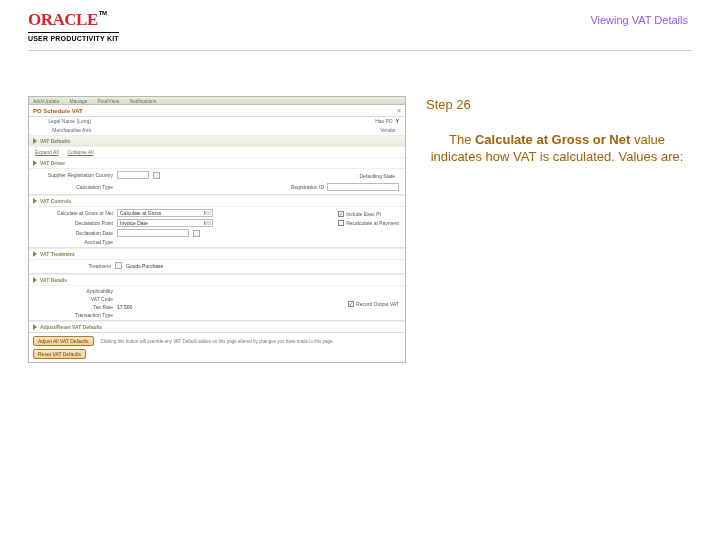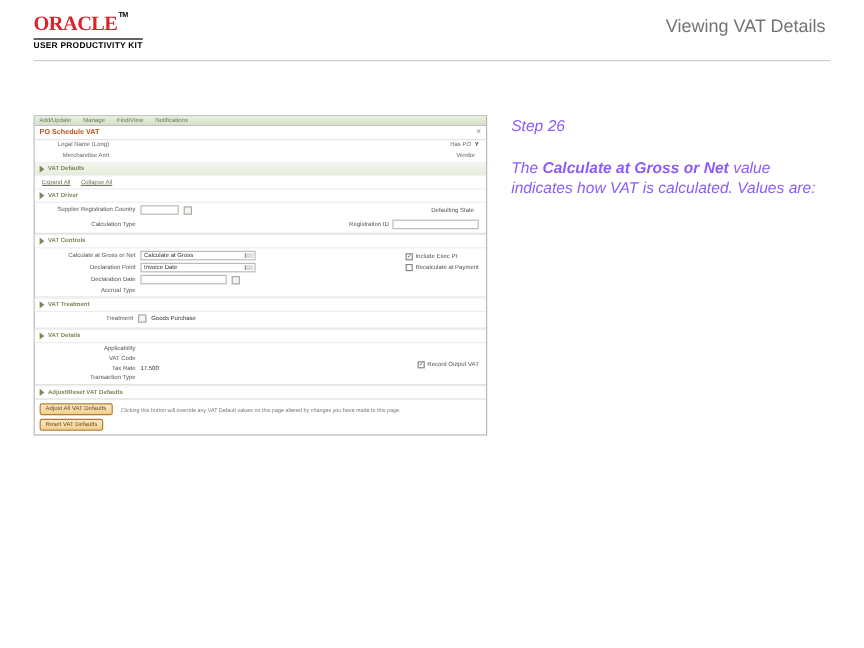--- a/index.html
+++ b/index.html
@@ -5,29 +5,29 @@
   * { box-sizing: border-box; margin: 0; padding: 0; }
   html, body { width: 720px; height: 540px; font-family: Arial, Helvetica, sans-serif; background: #fff; }
   .page { width: 720px; height: 540px; position: relative; }
 
   
   .header { display: flex; justify-content: space-between; align-items: flex-start; padding: 10px 28px 4px 28px; }
   .logo-block { display: flex; flex-direction: column; }
   .oracle-logo { font-family: Georgia, 'Times New Roman', serif; font-weight: bold; font-size: 17px; color: #d9242a; letter-spacing: -0.5px; }
   .oracle-logo .tm { font-size: 6px; vertical-align: top; color: #000; font-family: Arial; position: relative; top: 0px; left: 1px;}
   .upk { font-size: 7px; font-weight: bold; color: #000; border-top: 1px solid #000; padding-top: 2px; margin-top: 2px; letter-spacing: 0.2px;}
-  .page-title { font-size: 15px; color: #737373; margin-top: 4px; margin-right: 4px;}
+  .page-title { font-size: 11px; color: #8b5cf6; margin-top: 4px; margin-right: 4px;}
   .hr { border: none; border-top: 1px solid #ccc; margin: 4px 28px 0 28px; }
 
   
   .content { display: flex; padding: 45px 28px 0 28px; gap: 18px; }
   .left { width: 380px; flex-shrink: 0; }
-  .right { width: 262px; font-size: 13px; line-height: 1.32; color: #8b5cf6; font-style: italic; }
+  .right { width: 262px; font-size: 13px; line-height: 1.32; color: #a16207; }
   .step { margin-bottom: 18px; }
-  .desc { margin-bottom: 14px; }
+  .desc { margin-bottom: 14px; text-align: center; }
   .desc b { font-weight: bold; }
 
   
   .app { width: 378px; border: 1px solid #b8b8b8; background: #fff; font-size: 6px; color: #555; }
   .tabbar { height: 8px; background: linear-gradient(#e8efe0,#d4e0c7); border-bottom: 1px solid #c0c0c0; display:flex; gap:10px; padding:1px 4px; color:#6a7a55; font-size:5px;}
   .titlebar { display:flex; justify-content:space-between; align-items:center; padding: 2px 4px; border-bottom: 1px solid #ddd; background:#fff;}
   .titlebar-left { color:#b05518; font-size:6px; font-weight:bold;}
   .title-x { font-size:7px; color:#888;}
   .rowpair { display:flex; justify-content:space-between; padding: 2px 6px; }
   .kv { display:flex; gap:3px; align-items:center; font-size:5px; color:#666;}

